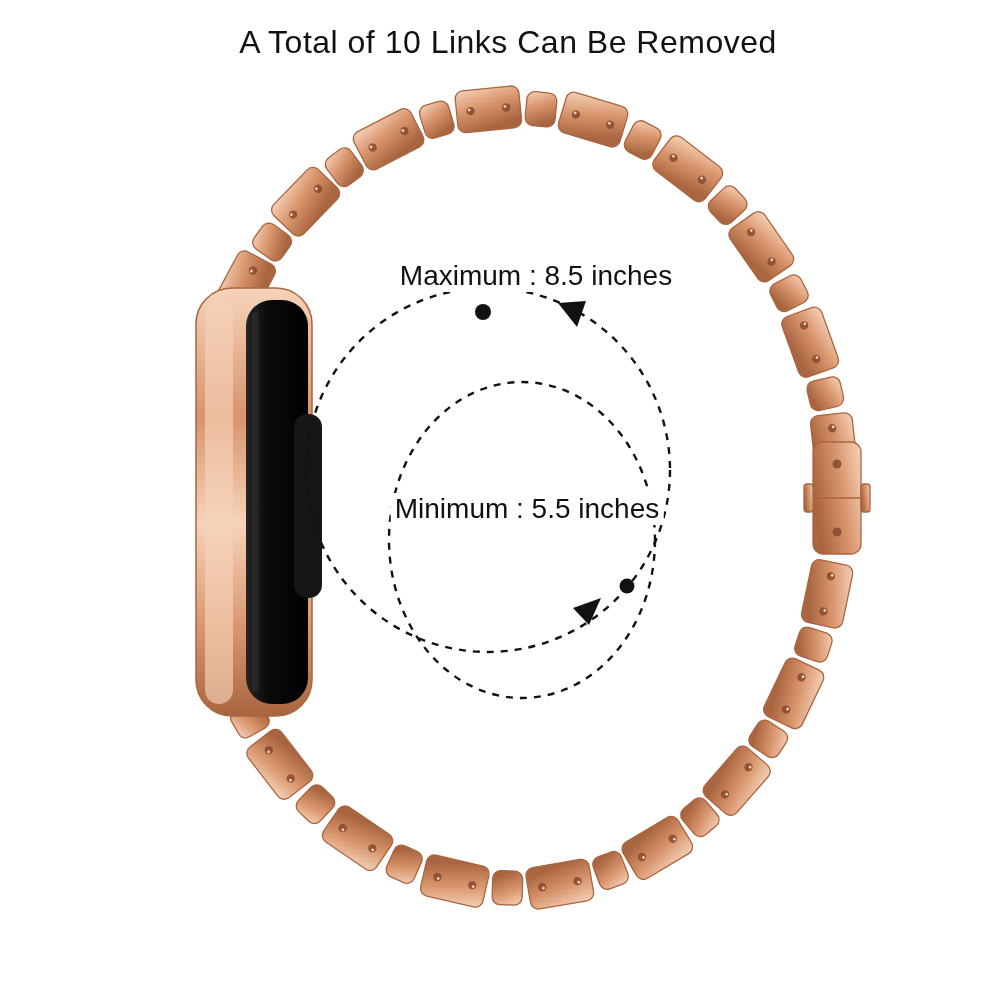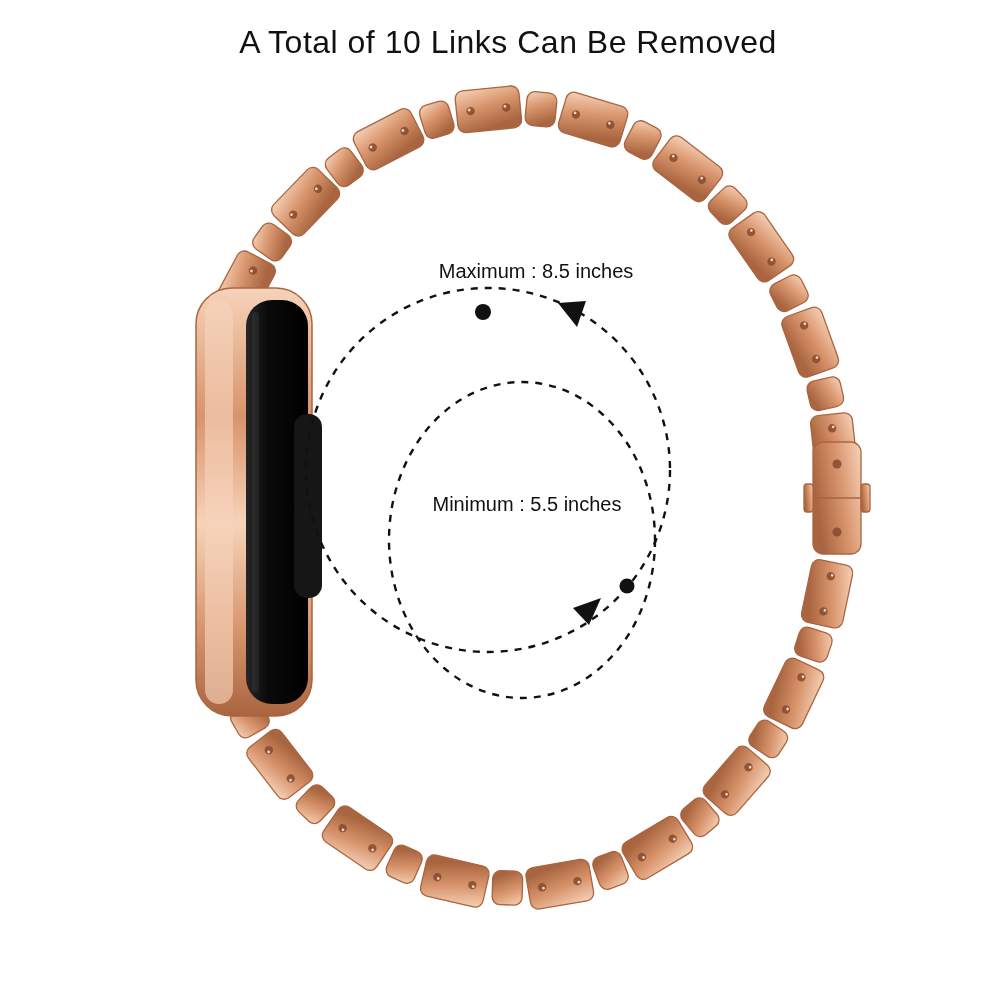--- a/index.html
+++ b/index.html
@@ -18,21 +18,21 @@
     font-family:"Liberation Sans", sans-serif;
   }
   .stage{position:relative;width:1000px;height:1000px;background:var(--background);}
   .title{
     position:absolute;top:24px;left:8px;width:100%;
     text-align:center;font-size:32px;font-weight:400;
     letter-spacing:.5px;color:var(--ink);
   }
   svg.art{position:absolute;left:0;top:0;}
   .label{
-    position:absolute;font-size:20px;color:var(--ink);
+    position:absolute;font-size:28px;color:var(--ink);
     white-space:nowrap;transform:translateX(-50%);
     background:var(--background);padding:0 4px;
   }
   .label.max{left:536px;top:260px;}
   .label.min{left:527px;top:493px;text-align:center;}
 
   
   .link{fill:url(#goldLink);stroke:var(--rose-gold-dark);stroke-width:1.3;}
   .seam{stroke:var(--rose-gold-dark);stroke-width:1.5;}
   .screw{fill:var(--screw);opacity:.9;}

